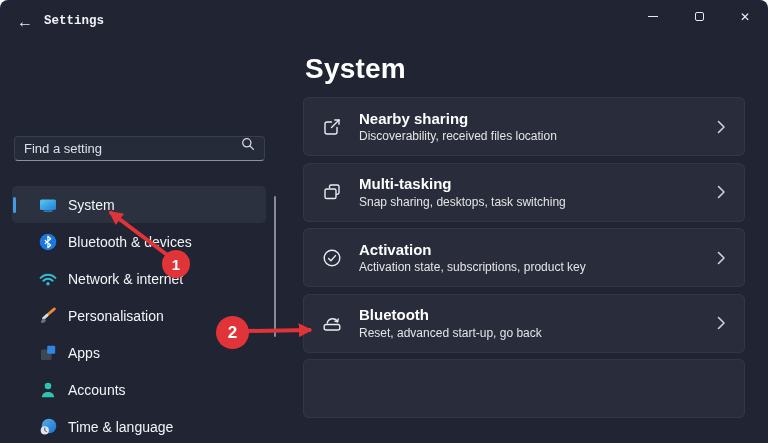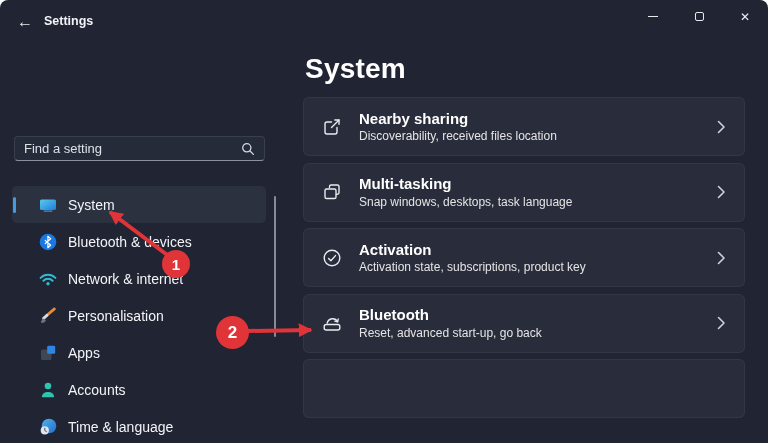--- a/index.html
+++ b/index.html
@@ -7,32 +7,32 @@
     font-family:"Liberation Sans", sans-serif; }
   .window { position:absolute; inset:0; background:#202433; color:#fff;
     border-radius:8px 8px 0 0; overflow:hidden; }
 
   
   .titlebar { position:absolute; top:0; left:0; right:0; height:44px; }
   .back-btn { position:absolute; left:12px; top:9px; width:26px; height:26px;
     display:flex; align-items:center; justify-content:center; font-size:16px; color:#e8eaee;
     border-radius:4px; cursor:default; }
   .titlebar-title { position:absolute; left:44px; top:14px; font-size:12.5px;
-    font-weight:600; color:#f2f3f6; }
+    font-weight:600; color:#f2f3f6;font-family:Liberation Mono, monospace; }
   .caption-buttons { position:absolute; top:0; right:0; display:flex; }
   .caption-btn { width:46px; height:33px; display:flex; align-items:center; justify-content:center; }
   .min-glyph { width:10px; height:1.3px; background:#e7e9ed; }
   .max-glyph { width:9px; height:9px; border:1.2px solid #e7e9ed; border-radius:2px; }
   .close-glyph { font-size:12px; color:#eef0f3; line-height:1; }
 
   
   .sidebar { position:absolute; left:0; top:0; width:280px; height:100%; }
   .searchbox { position:absolute; left:14px; top:136px; width:251px; height:25px;
     background:#262b3a; border:1px solid #3a3f4f; border-bottom:1px solid #8d919c;
-    border-radius:4px; display:flex; align-items:center; padding:0 9px; }
+    border-radius:4px; display:flex; padding:0 9px; }
   .searchbox input { flex:1; background:transparent; border:none; outline:none;
     color:#eceef2; font-size:13px; font-family:inherit; }
   .searchbox input::placeholder { color:#dde0e6; opacity:1; }
   .nav { position:absolute; left:0; top:186px; width:280px; }
   .nav-item { position:relative; height:37px; margin:0 14px 0 12px; display:flex;
     align-items:center; padding-left:26px; border-radius:5px; font-size:14px; color:#f3f4f7; }
   .nav-item.selected { background:#2c3140; }
   .accent-pill { position:absolute; left:1px; top:50%; transform:translateY(-50%);
     width:3px; height:16px; border-radius:2px; background:#4699e0; display:none; }
   .selected .accent-pill { display:block; }
@@ -213,21 +213,21 @@
 
       <div class="card">
         <span class="card-icon">
           <svg width="22" height="22" viewBox="0 0 22 22" fill="none" stroke="#e9ebef" stroke-width="1.4" stroke-linecap="round" stroke-linejoin="round">
             <path d="M8.5 6.5 V5.6 A1.6 1.6 0 0 1 10.1 4 h6.3 A1.6 1.6 0 0 1 18 5.6 v6 a1.6 1.6 0 0 1 -1.6 1.6 H15.6"></path>
             <rect x="4" y="8" width="11" height="9.5" rx="1.6"></rect>
           </svg>
         </span>
         <span class="card-text">
           <div class="card-title">Multi-tasking</div>
-          <div class="card-sub">Snap windows, desktops, task language</div>
+          <div class="card-sub">Snap sharing, desktops, task switching</div>
         </span>
         <span class="chevron">
           <svg width="10" height="14" viewBox="0 0 10 14">
               <path d="M2.5 1.5 L8 7 L2.5 12.5" stroke="#cfd2d9" stroke-width="1.6" fill="none" stroke-linecap="round" stroke-linejoin="round"></path>
             </svg>
         </span>
       </div>
 
       <div class="card">
         <span class="card-icon">

